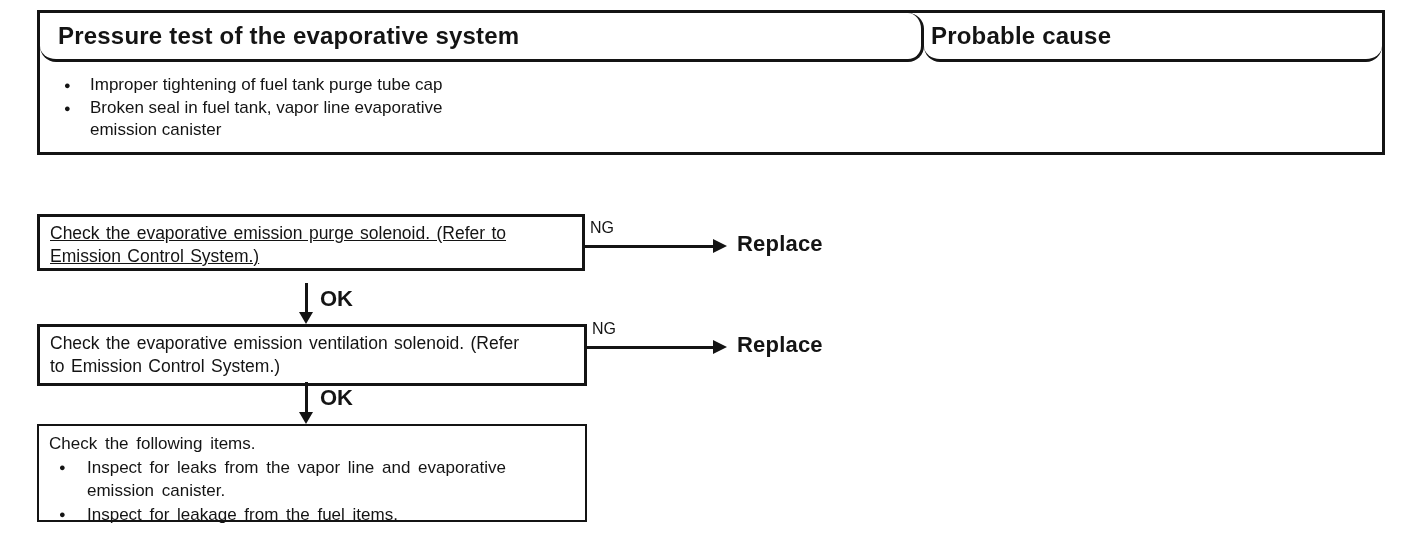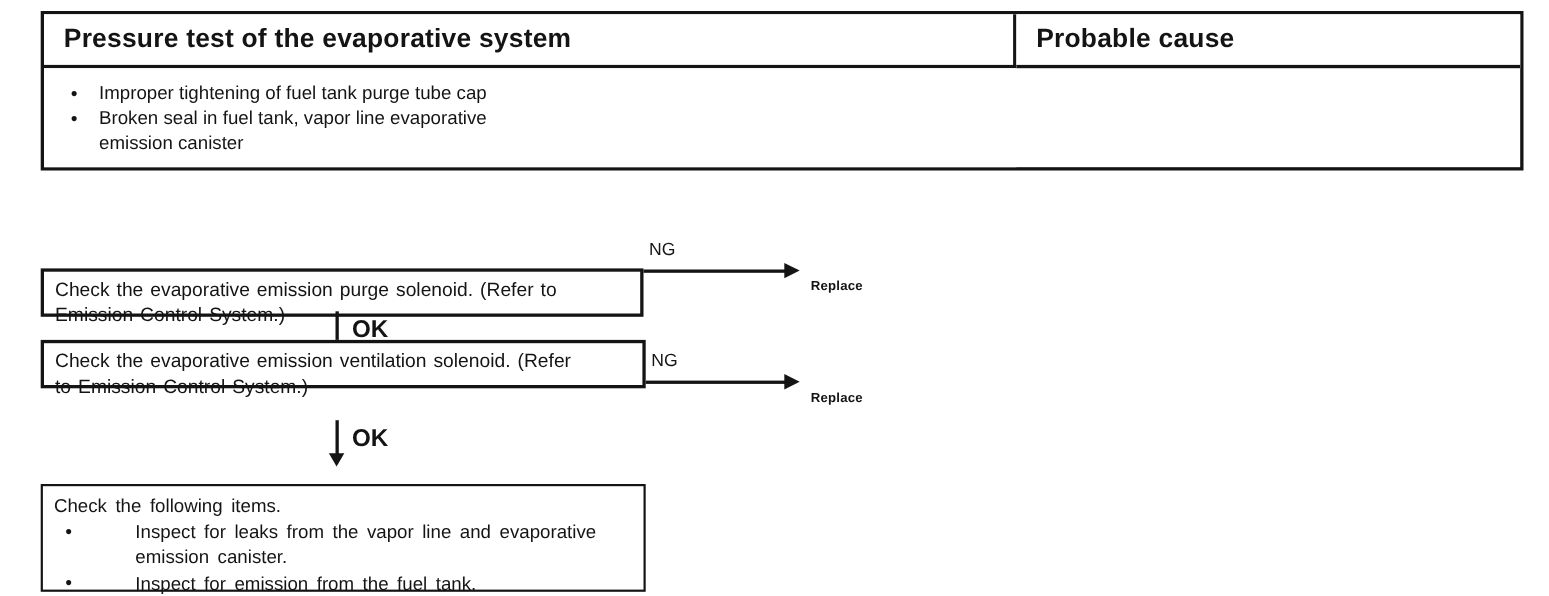--- a/index.html
+++ b/index.html
@@ -25,23 +25,24 @@
     grid-template-rows: 49px 1fr;
   }
   .cell { background: var(--paper); }
   .th {
     font-weight: bold;
     font-size: 24px;
     letter-spacing: 0.2px;
     display: flex;
     align-items: center;
     border-bottom: 3px solid var(--ink);
+    border-radius: 16px;
   }
   .th-left { padding-left: 18px; border-right: 3px solid var(--ink); }
-  .th-right { padding-left: 18px; }
+  .th-right { padding-left: 7px; }
   .td-left {
     border-right: 3px solid var(--ink);
     padding: 13px 14px 0 11px;
     font-size: 17px;
   }
   .td-right { padding: 12px 8px 0 12px; font-size: 17px; }
 
   .bullet-row { display: flex; align-items: flex-start; margin-bottom: 1px; }
   .bullet-dot {
     flex: 0 0 38px;
@@ -55,48 +56,48 @@
   .fbox {
     position: absolute;
     border: 3px solid var(--ink);
     background: var(--paper);
     font-size: 17.5px;
     line-height: 1.32;
     padding: 5px 8px 6px 10px;
     white-space: pre-line;
     word-spacing: 1.5px;
   }
-  .fbox-1 { left: 37px; top: 244px; width: 548px; height: 44px; }
-  .fbox-2 { left: 37px; top: 309px; width: 550px; height: 44px; }
+  .fbox-1 { left: 37px; top: 214px; width: 548px; height: 57px; text-decoration: underline; }
+  .fbox-2 { left: 37px; top: 324px; width: 550px; height: 62px; }
   .fbox-3 {
-    left: 37px; top: 440px; width: 550px; height: 98px;
+    left: 37px; top: 424px; width: 550px; height: 98px;
     border-width: 2px; white-space: normal;
     font-size: 17px; word-spacing: 3px; padding-top: 6px;
   }
   .fbox-3 .bullet-dot { flex: 0 0 38px; padding-left: 10px; line-height: 23px; }
-  .fbox-3 .bullet-text { line-height: 23px; margin-left: 36px; }
+  .fbox-3 .bullet-text { line-height: 23px; }
   .fbox-3 .step-title { line-height: 24px; }
 
   .vline { position: absolute; width: 3px; background: var(--ink); }
   .hline { position: absolute; height: 3px; background: var(--ink); }
   .arrow-down {
     position: absolute; width: 0; height: 0;
     border-left: 7px solid transparent;
     border-right: 7px solid transparent;
     border-top: 12px solid var(--ink);
   }
   .arrow-right {
     position: absolute; width: 0; height: 0;
     border-top: 7px solid transparent;
     border-bottom: 7px solid transparent;
     border-left: 14px solid var(--ink);
   }
   .lbl { position: absolute; font-size: 16px; line-height: 20px; }
   .lbl-ok { font-weight: 600; font-size: 22px; }
-  .lbl-replace { font-weight: bold; font-size: 12px; letter-spacing: 0.2px; margin-top: 16px; }
+  .lbl-replace { font-weight: bold; font-size: 22px; letter-spacing: 0.2px; }
 </style>
 </head>
 <body>
 
 <div class="page">
 
   <div class="cause-table">
     <div class="cell th th-left">
       <span>Pressure test of the evaporative system</span>
     </div>
@@ -142,17 +143,17 @@
 
   <div class="fbox fbox-3">
     <div class="step-title">Check the following items.</div>
     <div class="bullet-row">
       <span class="bullet-dot">●</span>
       <span class="bullet-text">Inspect for leaks from the vapor line and evaporative
 emission canister.</span>
     </div>
     <div class="bullet-row">
       <span class="bullet-dot">●</span>
-      <span class="bullet-text">Inspect for emission from the fuel tank.</span>
+      <span class="bullet-text">Inspect for leakage from the fuel items.</span>
     </div>
   </div>
 
 </div>
 
 </body></html>

